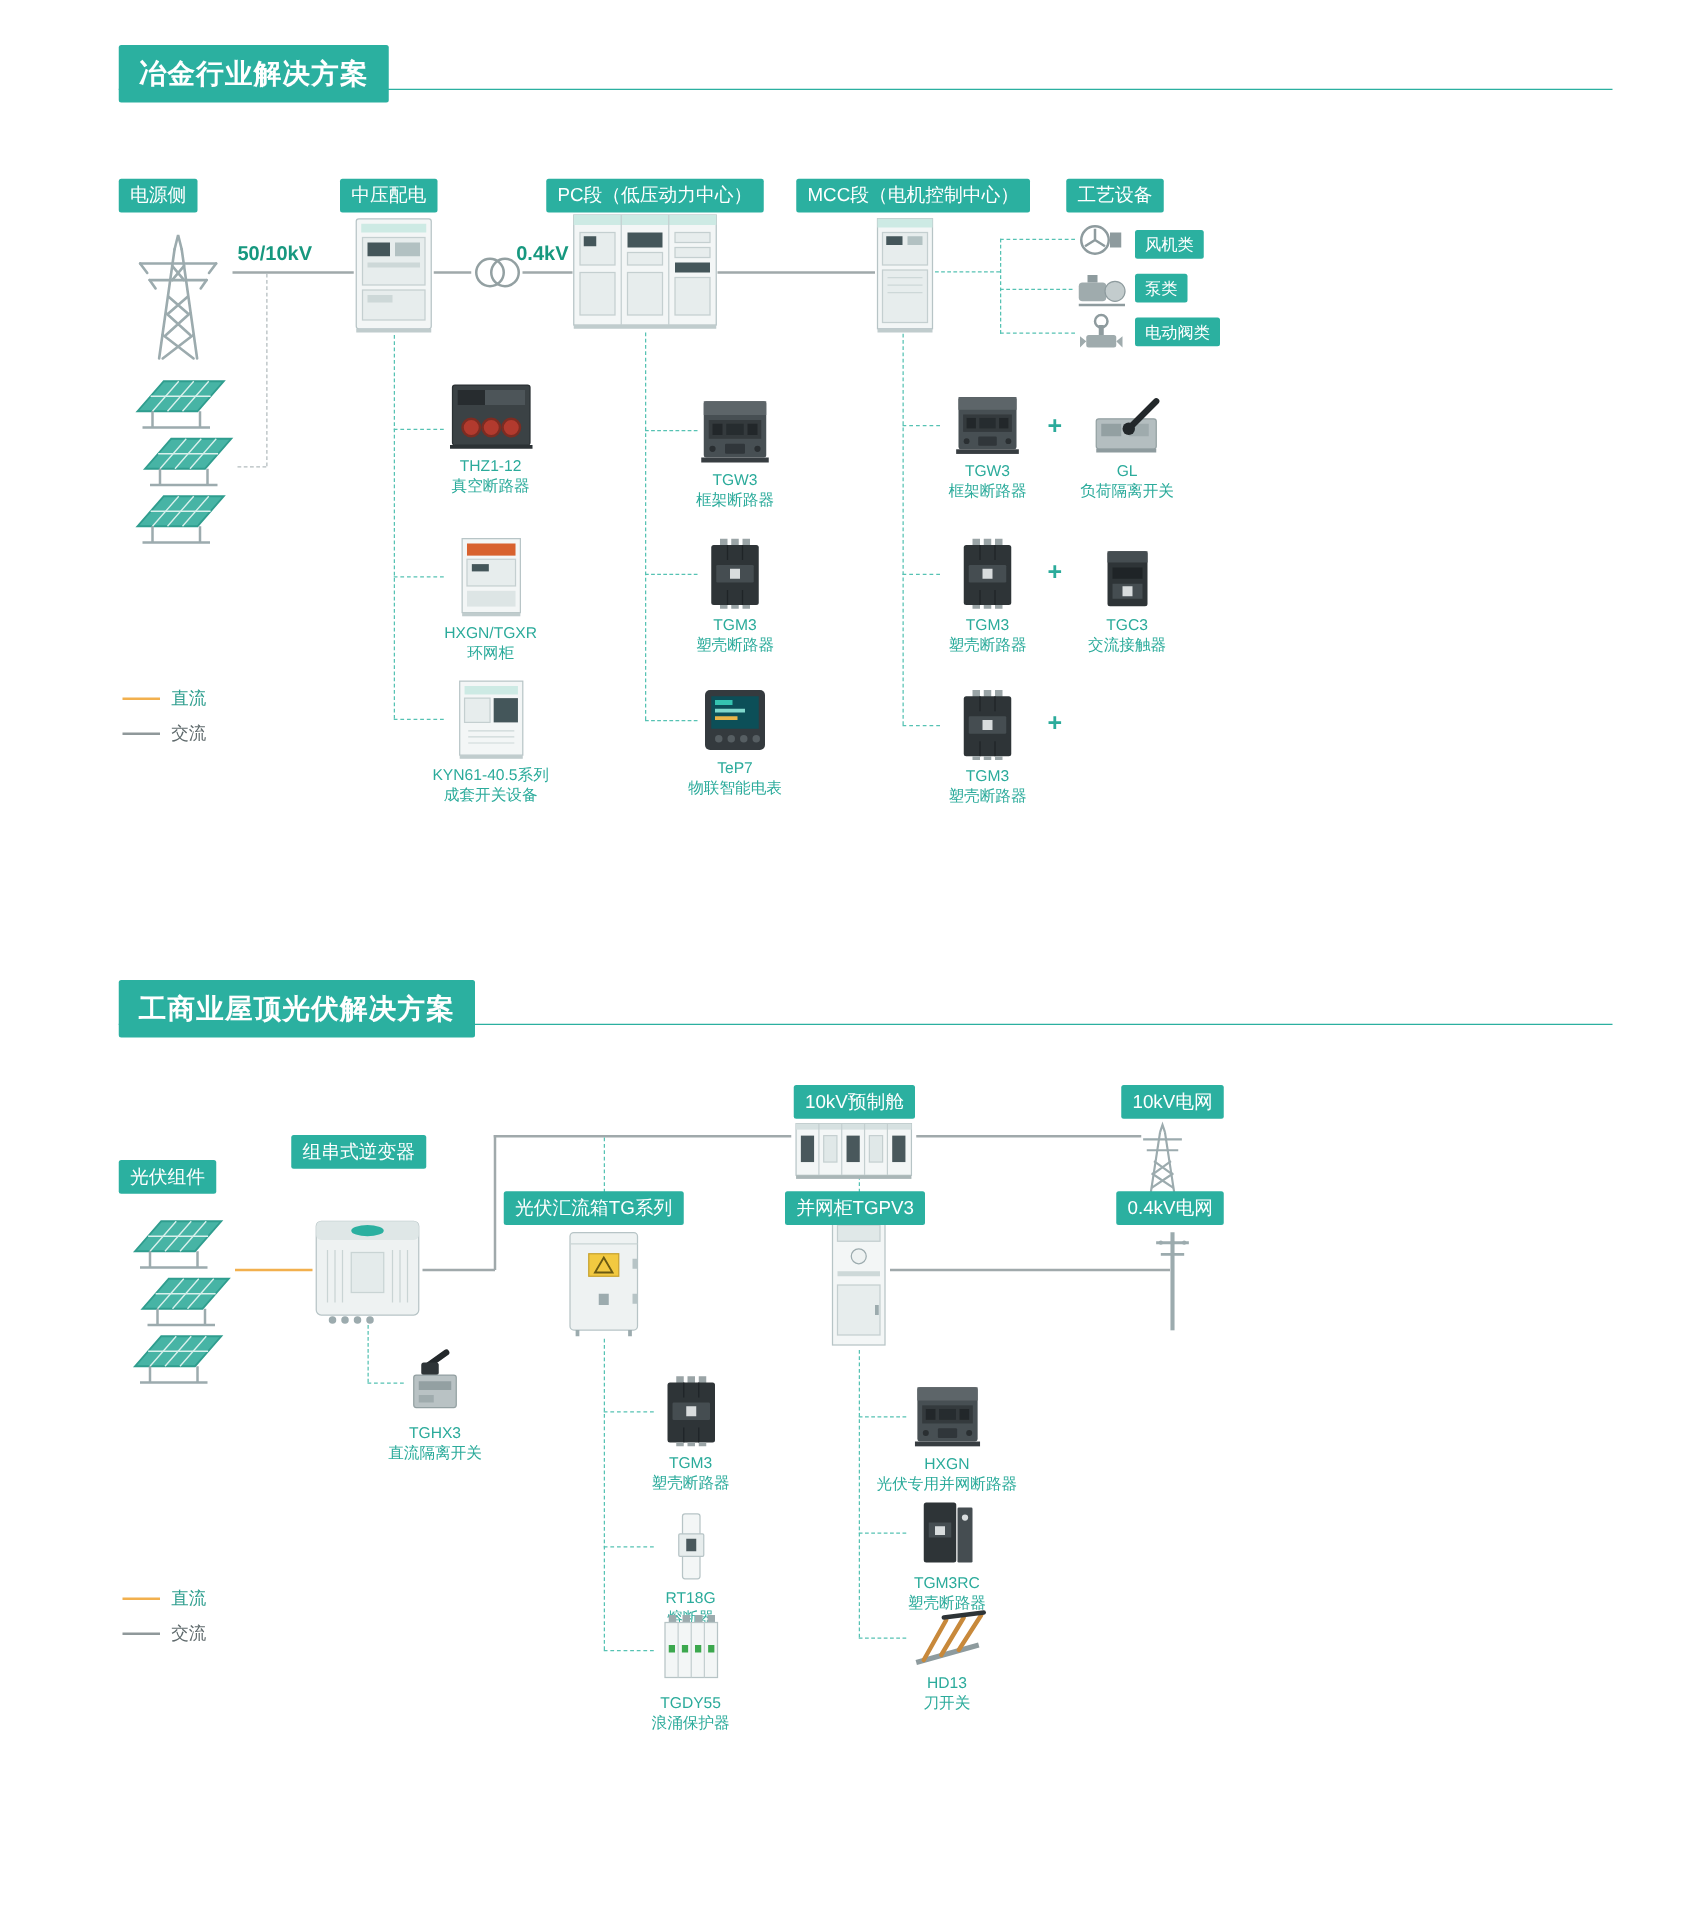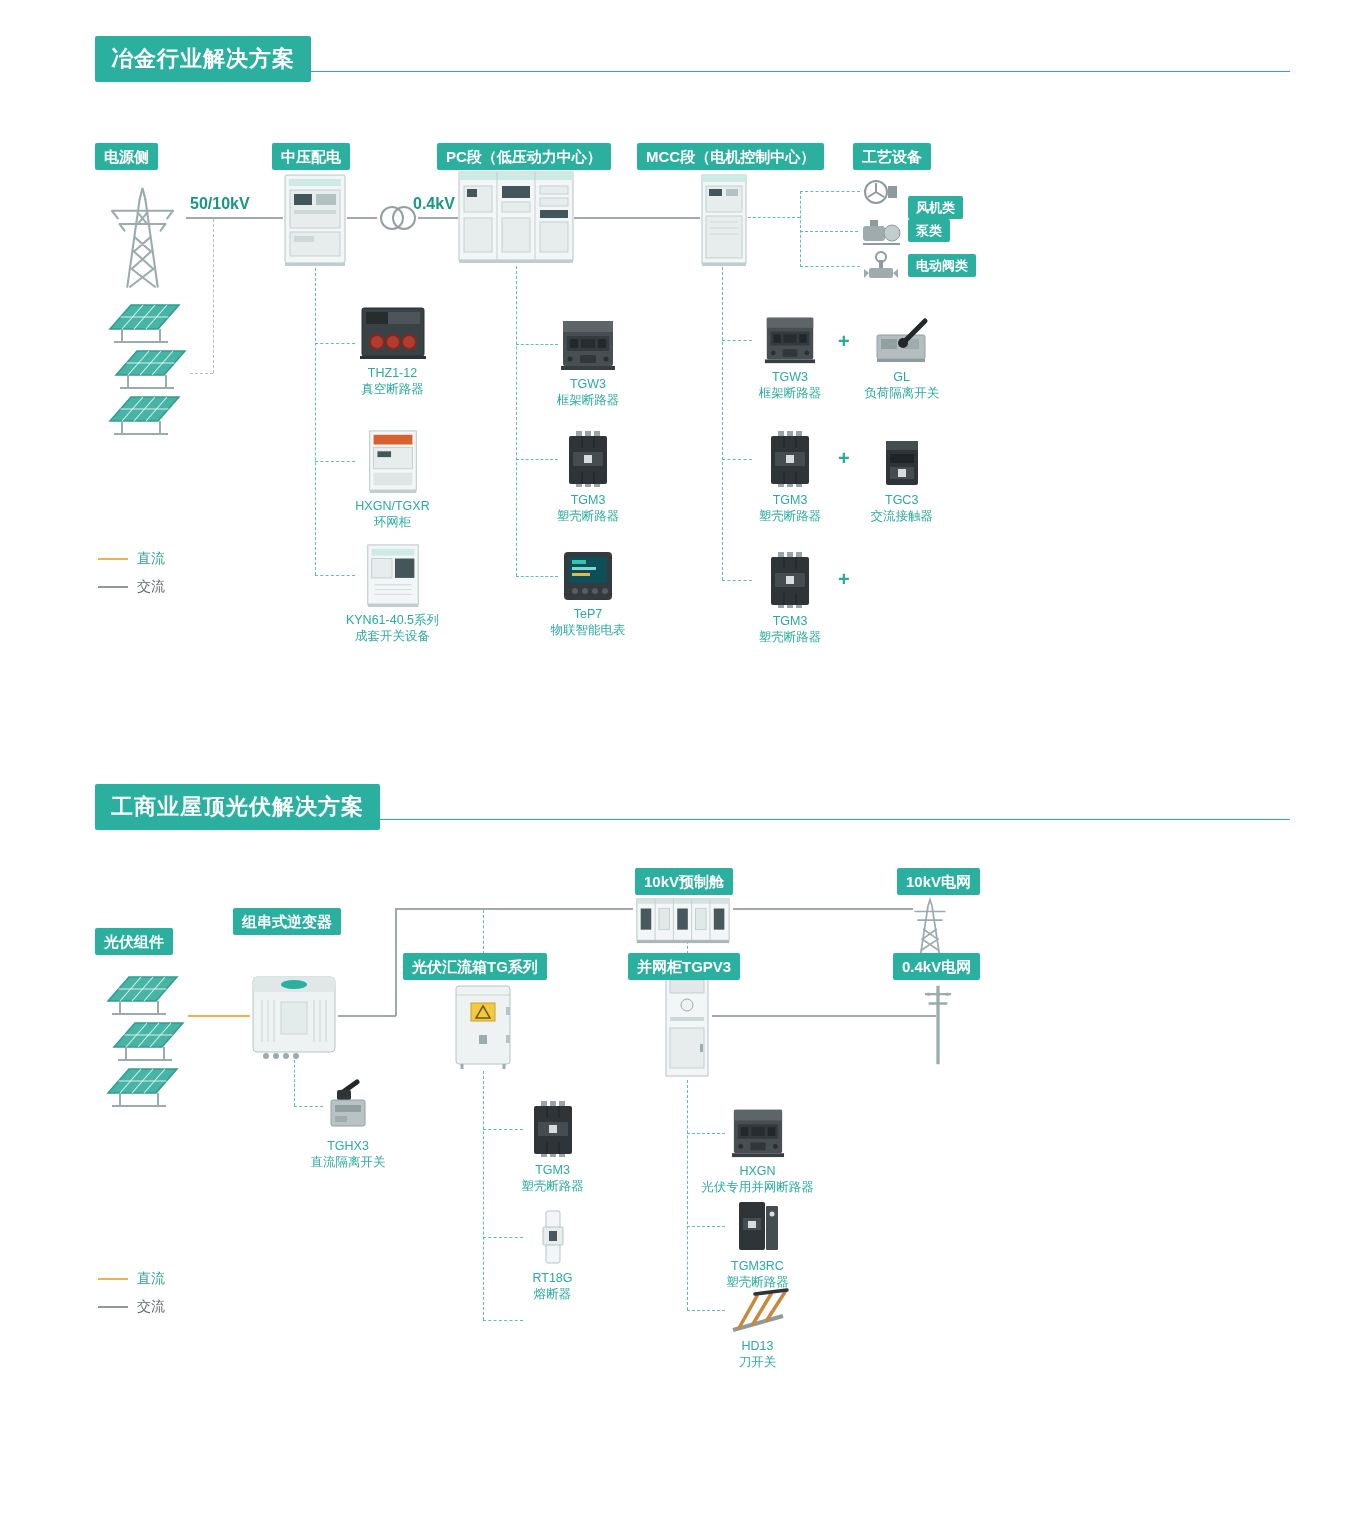--- a/index.html
+++ b/index.html
@@ -2,21 +2,21 @@
 <html><head>
 <meta charset="utf-8">
 <style>
   *{margin:0;padding:0;box-sizing:border-box}
   html,body{background:#fff}
   body{font-family:"Liberation Sans","DejaVu Sans",sans-serif}
   .page{position:relative;width:1350px;height:1528px;background:#fff;overflow:hidden}
   .abs{position:absolute}
   .title-tag{display:inline-block;background:#2bb0a0;color:#fff;font-weight:bold;font-size:22px;
     padding:8px 16px;border-radius:2px;white-space:nowrap;z-index:3;letter-spacing:1px}
-  .tag{display:inline-block;background:#2bb0a0;color:#fff;font-weight:bold;font-size:15px;line-height:1;
+  .tag{display:inline-block;background:#2bb0a0;color:#fff;font-weight:normal;font-size:15px;line-height:1;
     padding:6px 9px;border-radius:2px;white-space:nowrap;z-index:2}
   .tag.sm{font-size:13px;padding:5px 8px}
   .rule{height:0;border-top:1px solid #2bb0a0}
   .hdash{height:0;border-top:1px dashed #56c2b3}
   .vdash{width:0;border-left:1px dashed #56c2b3}
   .hdash-g{height:0;border-top:1px dashed #b3bcbe}
   .vdash-g{width:0;border-left:1px dashed #b3bcbe}
   .hline{height:0;border-top:2px solid #a0a9ab}
   .vline{width:0;border-left:2px solid #a0a9ab}
   .dcline{height:0;border-top:2px solid #f2b04e}
@@ -348,21 +348,21 @@
   <div class="abs hdash" style="left:800px;top:266px;width:60px"></div>
   <svg class="abs" style="left:862px;top:177px" width="38" height="30">
       <use href="#sym-fan"></use>
     </svg>
   <svg class="abs" style="left:860px;top:214px" width="42" height="32">
       <use href="#sym-pump"></use>
     </svg>
   <svg class="abs" style="left:862px;top:250px" width="38" height="32">
       <use href="#sym-valve"></use>
     </svg>
-  <div class="abs tag sm" style="left:908px;top:196px">风机类</div>
+  <div class="abs tag sm" style="left:908px;top:184px">风机类</div>
   <div class="abs tag sm" style="left:908px;top:219px">泵类</div>
   <div class="abs tag sm" style="left:908px;top:254px">电动阀类</div>
 
   <div class="abs vdash" style="left:315px;top:268px;height:307px"></div>
   <div class="abs hdash" style="left:315px;top:343px;width:40px"></div>
   <div class="abs hdash" style="left:315px;top:461px;width:40px"></div>
   <div class="abs hdash" style="left:315px;top:575px;width:40px"></div>
 
   <div class="abs prod" style="left:330px;top:305px;width:125px">
     <svg width="70" height="56">
@@ -544,20 +544,27 @@
     <p class="pname">TGM3</p>
     <p class="pdesc">塑壳断路器</p>
   </div>
   <div class="abs prod" style="left:495px;top:1208px;width:115px">
     <svg width="26" height="58">
         <use href="#sym-rt18g"></use>
       </svg>
     <p class="pname">RT18G</p>
     <p class="pdesc">熔断器</p>
   </div>
+  <div class="abs prod" style="left:495px;top:1290px;width:115px">
+    <svg width="48" height="60">
+        <use href="#sym-tgdy55"></use>
+      </svg>
+    <p class="pname">TGDY55</p>
+    <p class="pdesc">浪涌保护器</p>
+  </div>
 
   <div class="abs vdash" style="left:687px;top:1080px;height:230px"></div>
   <div class="abs hdash" style="left:687px;top:1133px;width:38px"></div>
   <div class="abs hdash" style="left:687px;top:1226px;width:38px"></div>
   <div class="abs hdash" style="left:687px;top:1310px;width:38px"></div>
 
   <div class="abs prod" style="left:690px;top:1105px;width:135px">
     <svg width="58" height="54">
         <use href="#sym-acb"></use>
       </svg>

